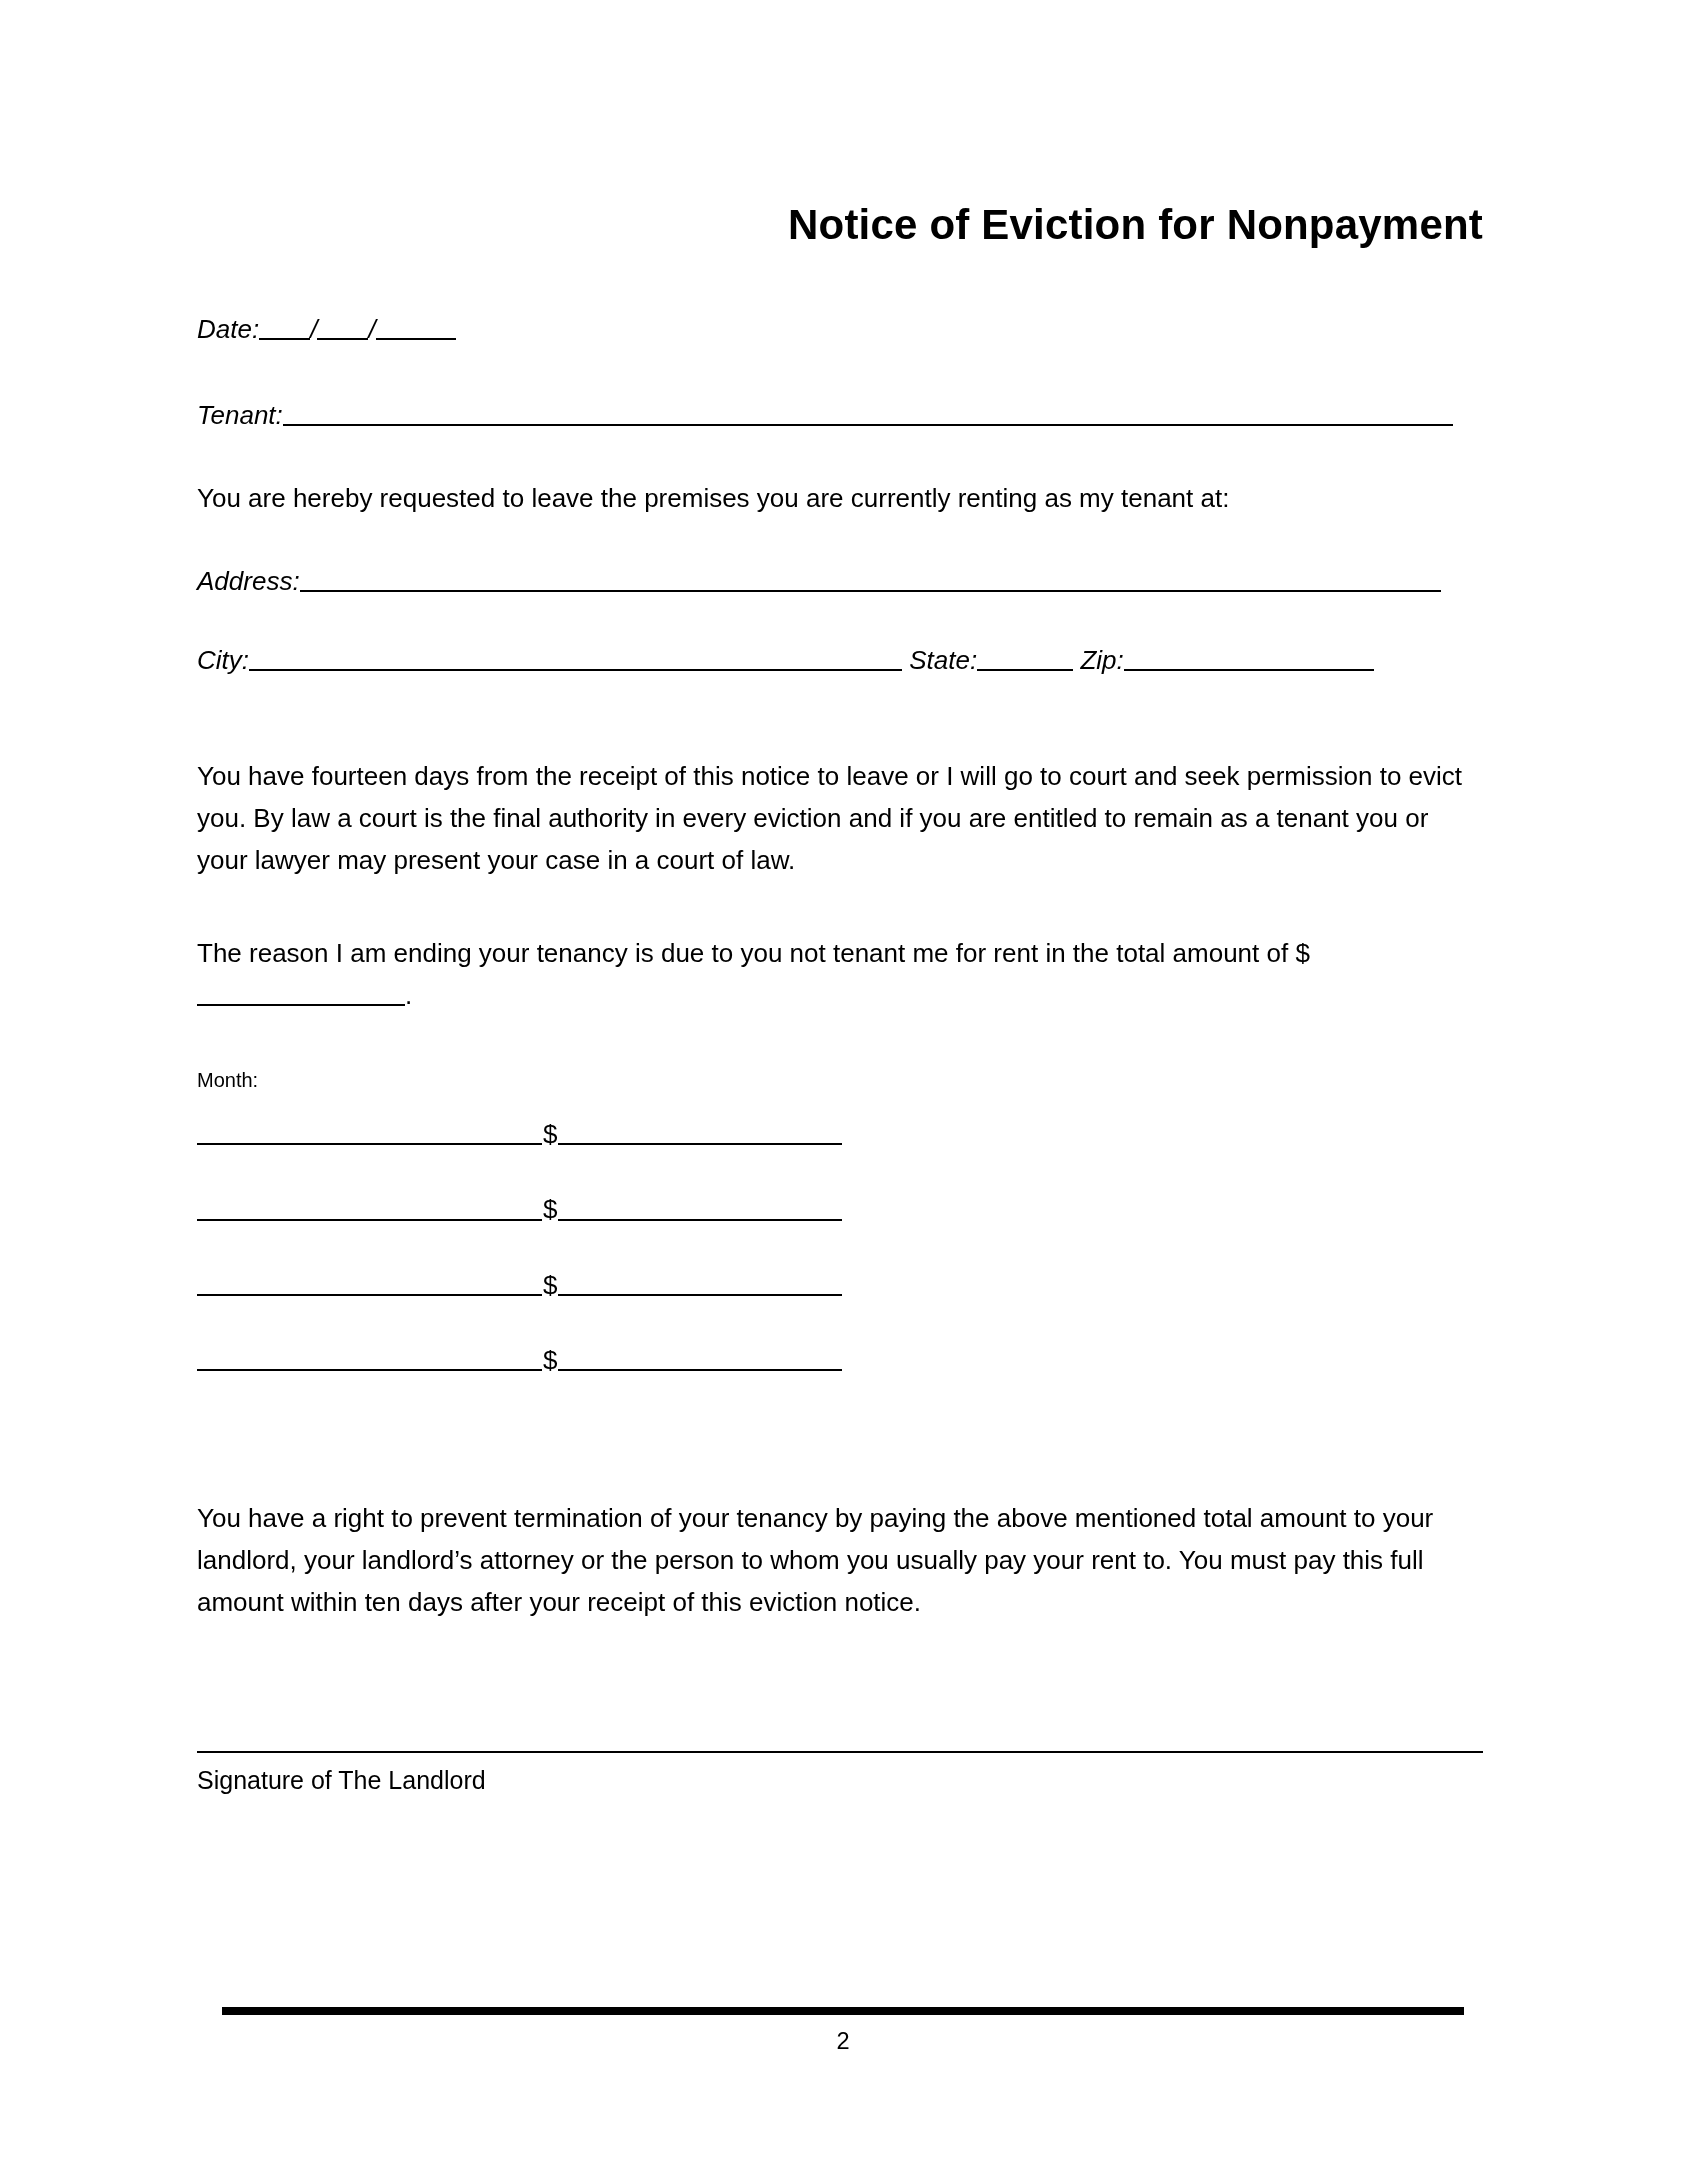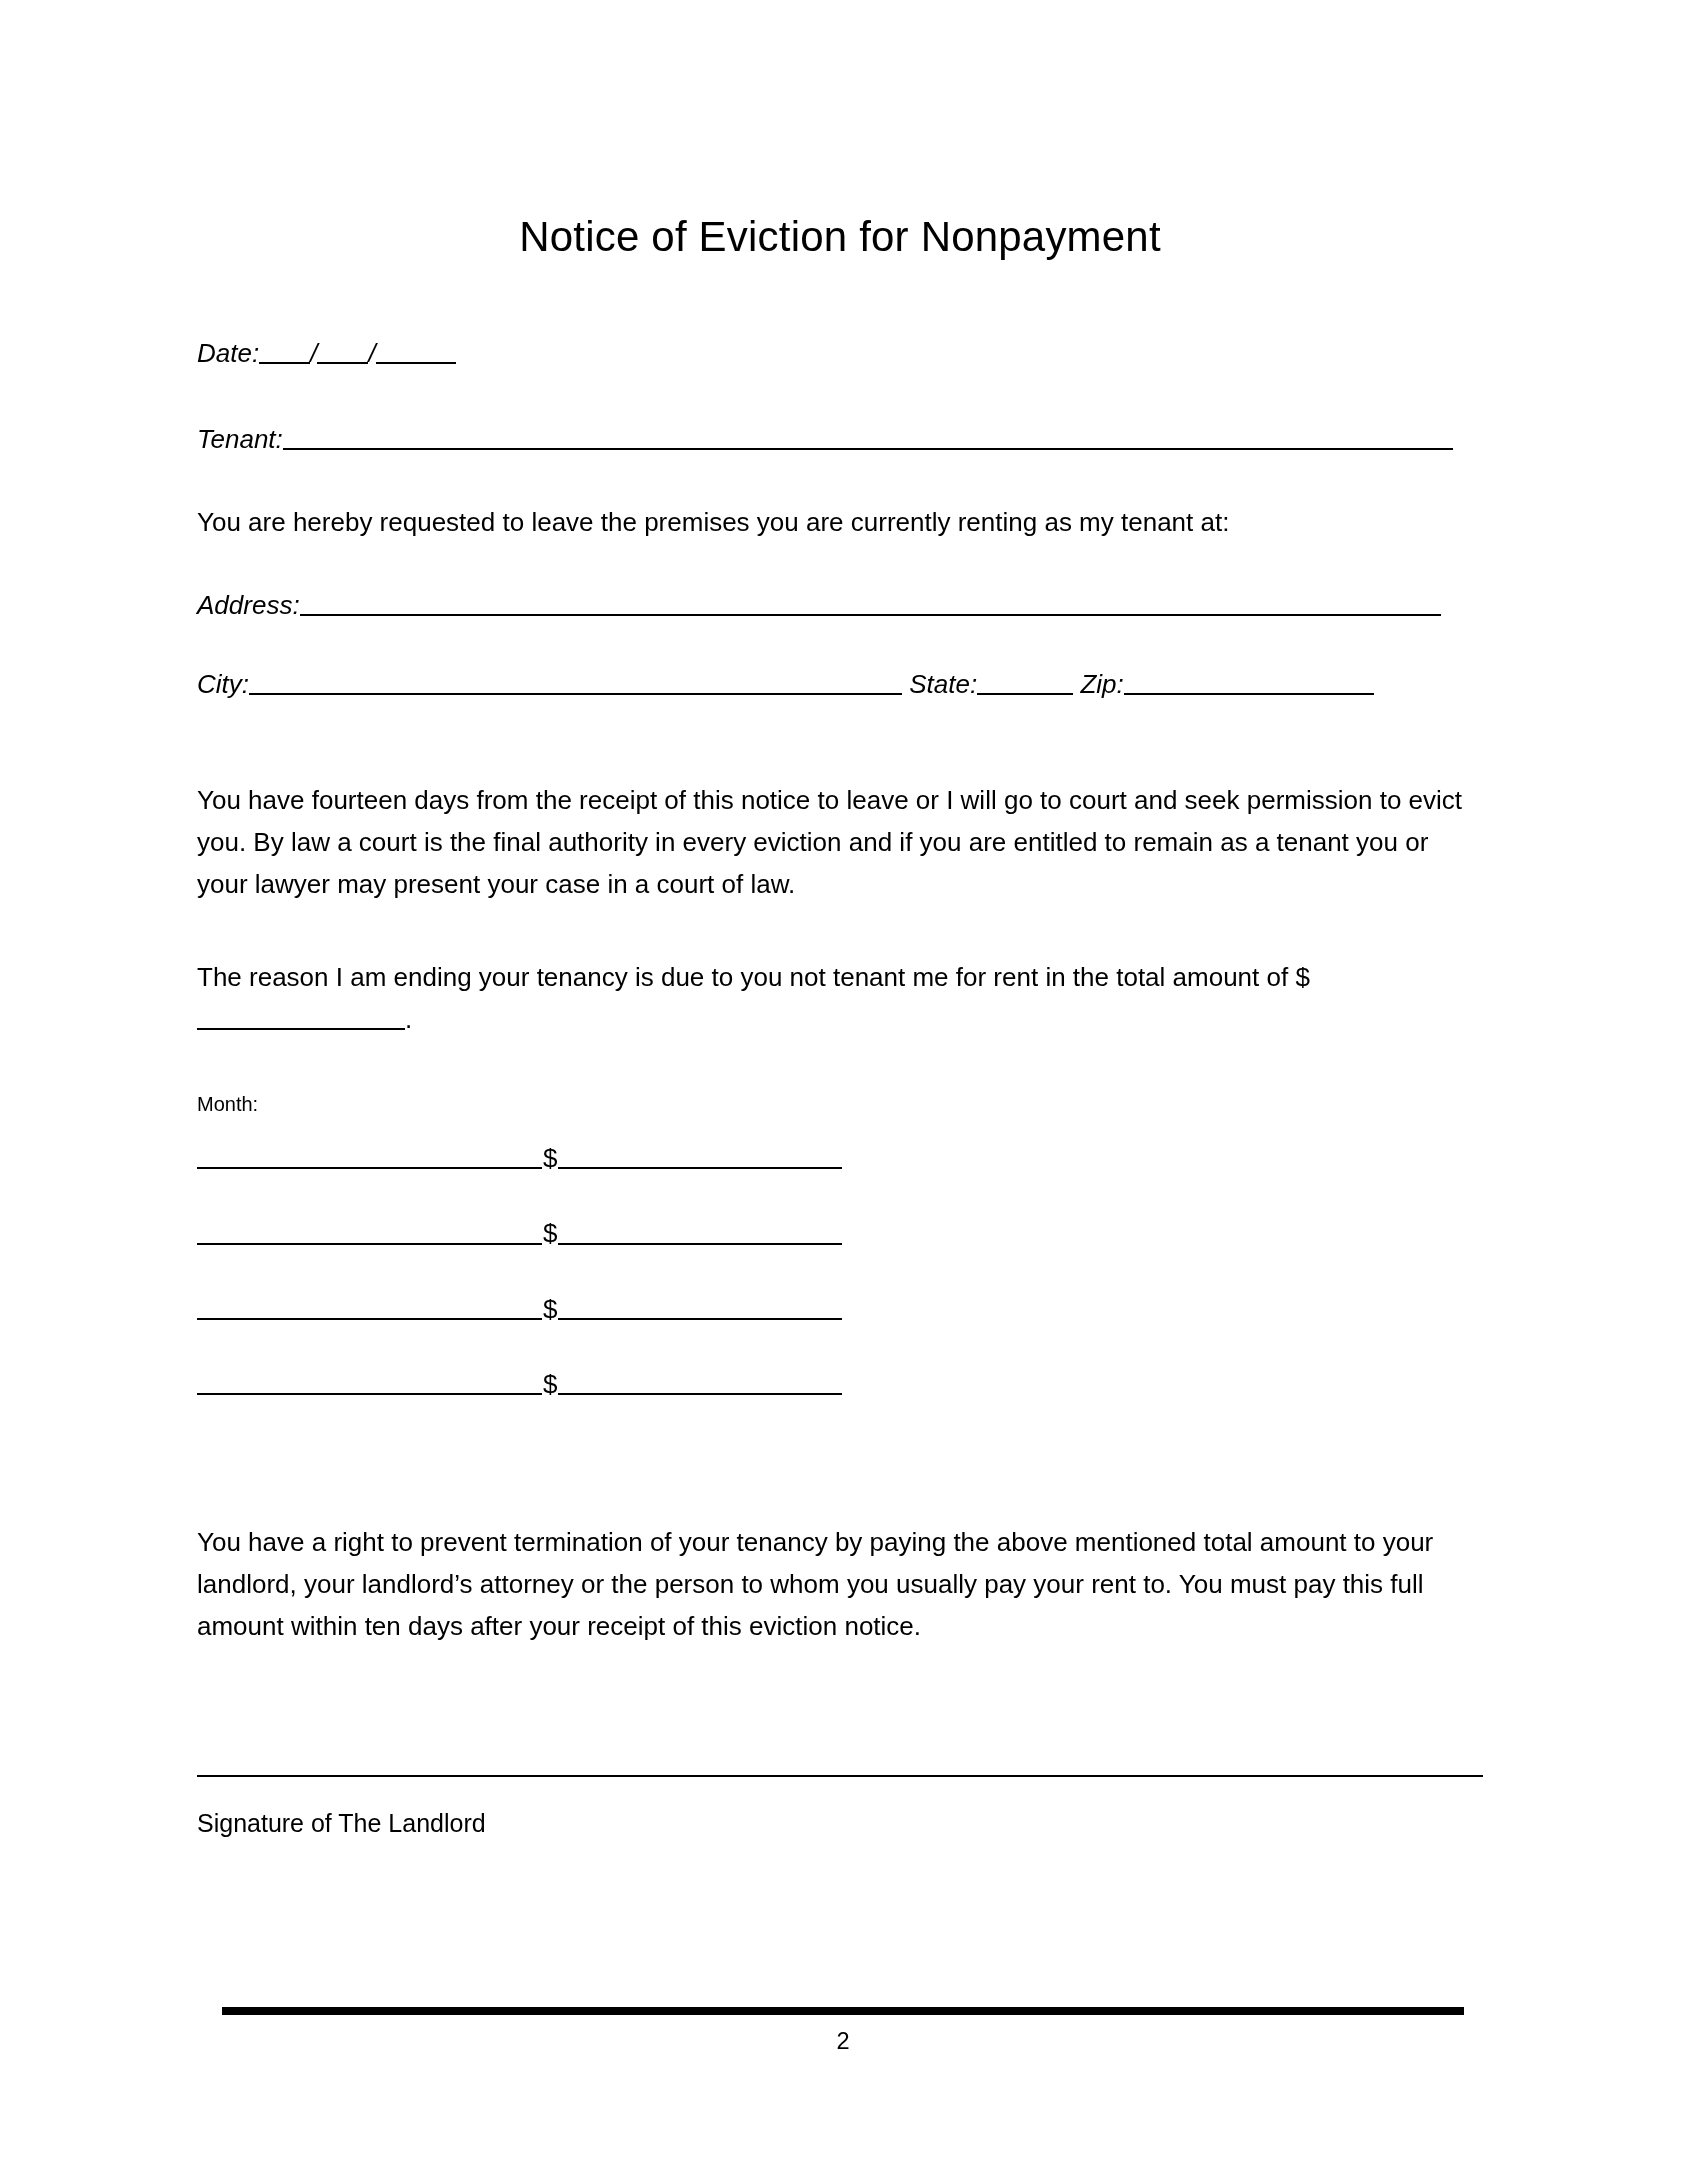--- a/index.html
+++ b/index.html
@@ -22,24 +22,24 @@
   .content {
     position: absolute;
     left: 197px;
     top: 0;
     width: 1286px;
   }
 
   
   .doc-title {
     font-size: 42px;
-    font-weight: normal;
-    text-align: center;
+    font-weight: bold;
+    text-align: right;
     letter-spacing: 0.2px;
-    margin: 12px;
+    margin: 0;
     padding-top: 201px;
     line-height: 1.15;
   }
 
   
   .body-text {
     font-size: 26px;
     line-height: 1.62;
     margin: 0;
   }
@@ -79,21 +79,21 @@
   
   .sig-line {
     width: 1286px;
     border-bottom: 2.4px solid #000000;
     height: 0;
   }
   .sig-caption {
     font-size: 25px;
     line-height: 1.4;
     margin: 0;
-    padding-top: 29px;
+    padding-top: 10px;
   }
 
   
   .footer {
     position: absolute;
     left: 222px;
     top: 2007px;
     width: 1242px;
   }
   .footer-rule {

